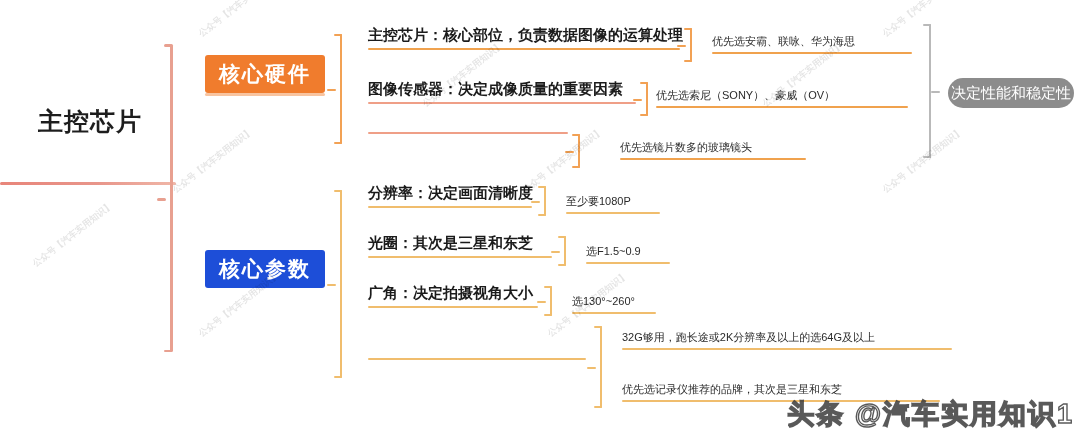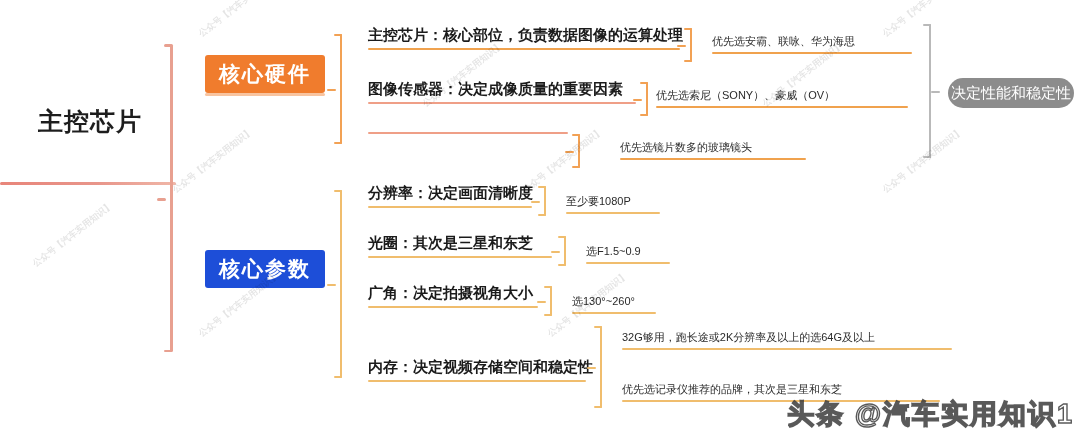--- a/index.html
+++ b/index.html
@@ -214,21 +214,20 @@
     <span>光圈：其次是三星和东芝</span>
     <span class="u u-gold" style="width:184px;"></span>
   </div>
 
   <div class="node lvl2" style="left:368px;top:282px;width:170px;">
     <span>广角：决定拍摄视角大小</span>
     <span class="u u-gold" style="width:170px;"></span>
   </div>
 
   <div class="node lvl2" style="left:368px;top:356px;width:218px;">
-    <span>内存：决定视频存储空间和稳定性</span>
     <span class="u u-gold" style="width:218px;"></span>
   </div>
 
   <div class="brace bc-g" style="left:538px;top:186px;height:30px;">
     <div class="bar"></div>
       <div class="tip" style="top:0;"></div>
     <div class="tip" style="bottom:0;"></div>
       <div class="arm" style="top:50%;left:-7px;"></div>
   </div>
   <div class="brace bc-g" style="left:558px;top:236px;height:30px;">

